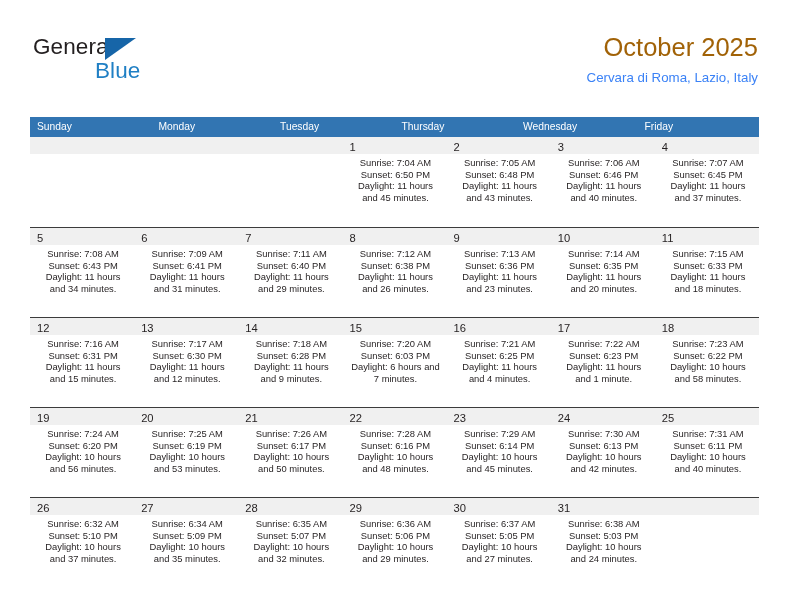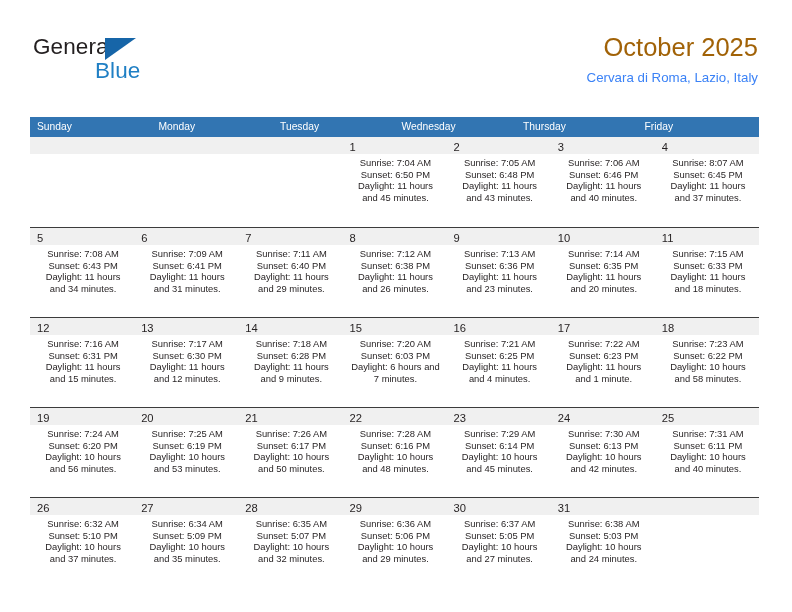--- a/index.html
+++ b/index.html
@@ -181,22 +181,22 @@
     </div>
 
   </div>
 
   <div class="calendar">
 
     <div class="weekday-row">
       <div class="weekday-cell">Sunday</div>
       <div class="weekday-cell">Monday</div>
       <div class="weekday-cell">Tuesday</div>
+      <div class="weekday-cell">Thursday</div>
       <div class="weekday-cell">Wednesday</div>
-      <div class="weekday-cell">Thursday</div>
       <div class="weekday-cell">Friday</div>
     </div>
 
     <div class="week-row first">
       <div class="day-cell empty">
         <div class="day-number-band"></div>
       </div>
       <div class="day-cell empty">
         <div class="day-number-band"></div>
       </div>
@@ -231,21 +231,21 @@
           <div>Sunrise: 7:06 AM</div>
           <div>Sunset: 6:46 PM</div>
           <div class="daylight-line">Daylight: 11 hours and 40 minutes.</div>
         </div>
       </div>
       <div class="day-cell">
         <div class="day-number-band">
           <span class="day-number">4</span>
         </div>
         <div class="day-info">
-          <div>Sunrise: 8:07 AM</div>
+          <div>Sunrise: 7:07 AM</div>
           <div>Sunset: 6:45 PM</div>
           <div class="daylight-line">Daylight: 11 hours and 37 minutes.</div>
         </div>
       </div>
     </div>
 
     <div class="week-row">
       <div class="day-cell">
         <div class="day-number-band">
           <span class="day-number">5</span>

